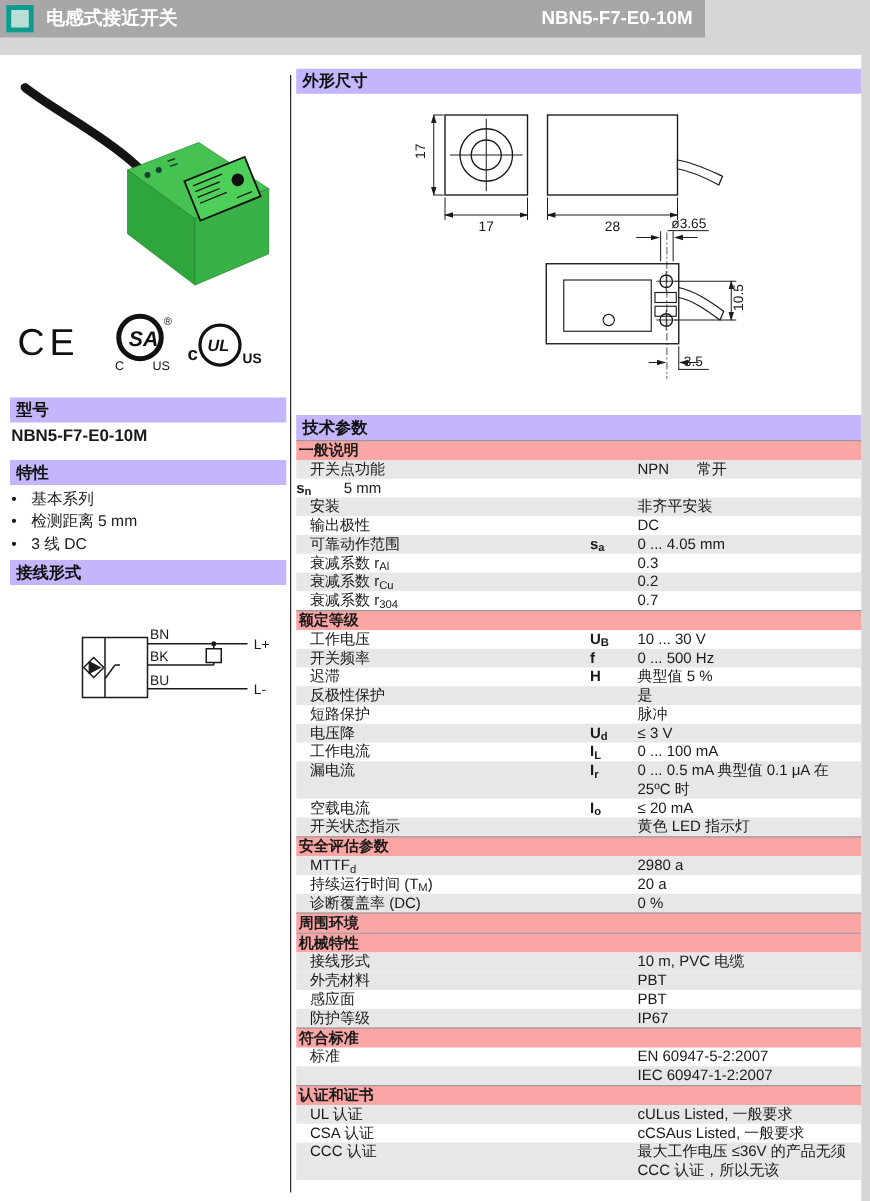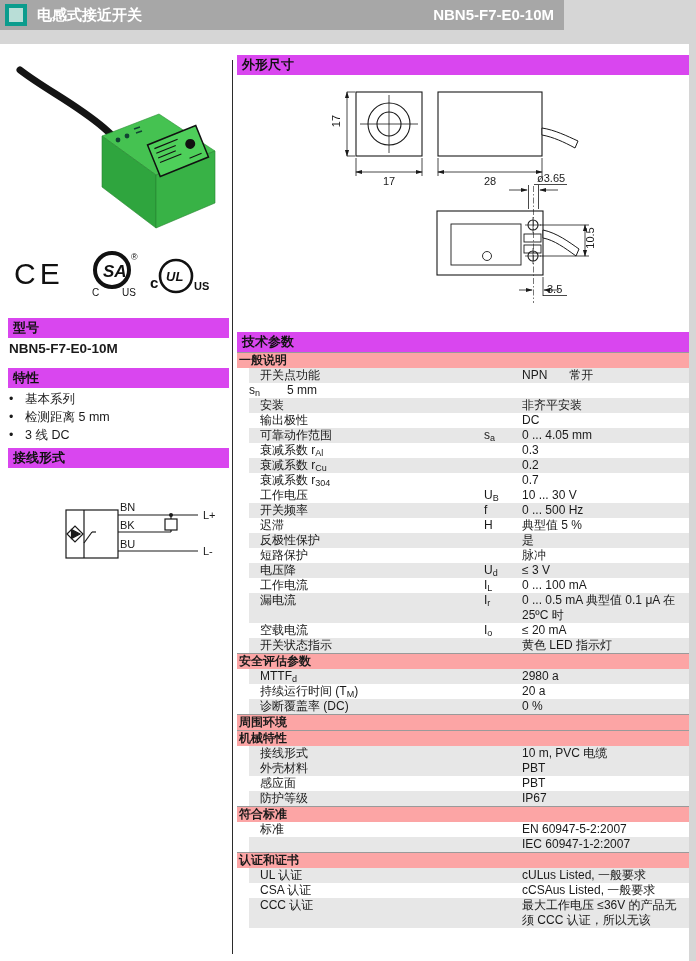--- a/index.html
+++ b/index.html
@@ -11,38 +11,38 @@
   .header-icon{position:absolute;left:5px;top:4px;width:22px;height:22px;box-sizing:border-box;
        background:#b9ded7;border:4px solid #0b9c8d;}
   .header-title{position:absolute;left:37px;top:0;height:30px;line-height:30px;
        color:#ffffff;font-weight:bold;font-size:15px;}
   .header-model{position:absolute;right:10px;top:0;height:30px;line-height:30px;
        color:#ffffff;font-weight:bold;font-size:15px;}
   
   .sheet{position:absolute;left:0;top:44px;width:689px;height:917px;background:#ffffff;}
   .divider{position:absolute;left:232px;top:60px;width:1px;height:894px;background:#2b2b2b;}
   
-  .bar{position:absolute;height:20px;line-height:20px;background:#d946ef;
+  .bar{position:absolute;height:20px;line-height:20px;background:#c4b5fd;
        font-weight:bold;font-size:13px;color:#111;padding-left:5px;box-sizing:border-box;}
   .bar-left{left:8px;width:221px;}
   .bar-right{left:237px;width:452px;}
   
   .model-value{position:absolute;left:9px;top:341px;font-weight:bold;font-size:13.5px;}
   .features-list{position:absolute;left:9px;top:390px;width:218px;font-size:12.5px;}
   .feature-item{display:flex;line-height:18px;}
   .feature-item .dot{width:16px;color:#1a1a1a;}
   .svg-abs{position:absolute;}
   
   .tech-table{position:absolute;left:237px;top:352px;width:452px;font-size:12px;}
   .sec-title{font-weight:bold;font-size:12px;line-height:14px;border-top:1px solid #9a9a9a;
        padding:0 0 1px 2px;background:#fca5a5;}
-  .trow{display:flex;min-height:15px;line-height:15px;margin-left:12px;}
+  .trow{display:flex;min-height:15px;line-height:15px;}
   .trow.shade{background:#e7e7e7;}
   .c-label{width:235px;padding-left:11px;box-sizing:border-box;}
-  .c-sym{width:38px;}
+  .c-sym{width:38px;font-weight:bold;}
   .c-val{flex:1;padding-right:4px;}
   .c-val .v2{margin-left:22px;}
   sub{font-size:9px;vertical-align:-2px;line-height:0;}
   sup{font-size:9px;vertical-align:4px;line-height:0;}
   text{font-family:"Liberation Sans",sans-serif;}
 </style>
 </head>
 <body>
 
 <div id="app">
@@ -258,20 +258,21 @@
       <div class="trow shade">
         <span class="c-label">衰减系数 r<sub>Cu</sub></span>
         <span class="c-sym"></span>
         <span class="c-val">0.2</span>
       </div>
       <div class="trow">
         <span class="c-label">衰减系数 r<sub>304</sub></span>
         <span class="c-sym"></span>
         <span class="c-val">0.7</span>
       </div>
+      <div class="sec-title">额定等级</div>
       <div class="trow">
         <span class="c-label">工作电压</span>
         <span class="c-sym">U<sub>B</sub></span>
         <span class="c-val">10 ... 30 V</span>
       </div>
       <div class="trow shade">
         <span class="c-label">开关频率</span>
         <span class="c-sym">f</span>
         <span class="c-val">0 ... 500 Hz</span>
       </div>

